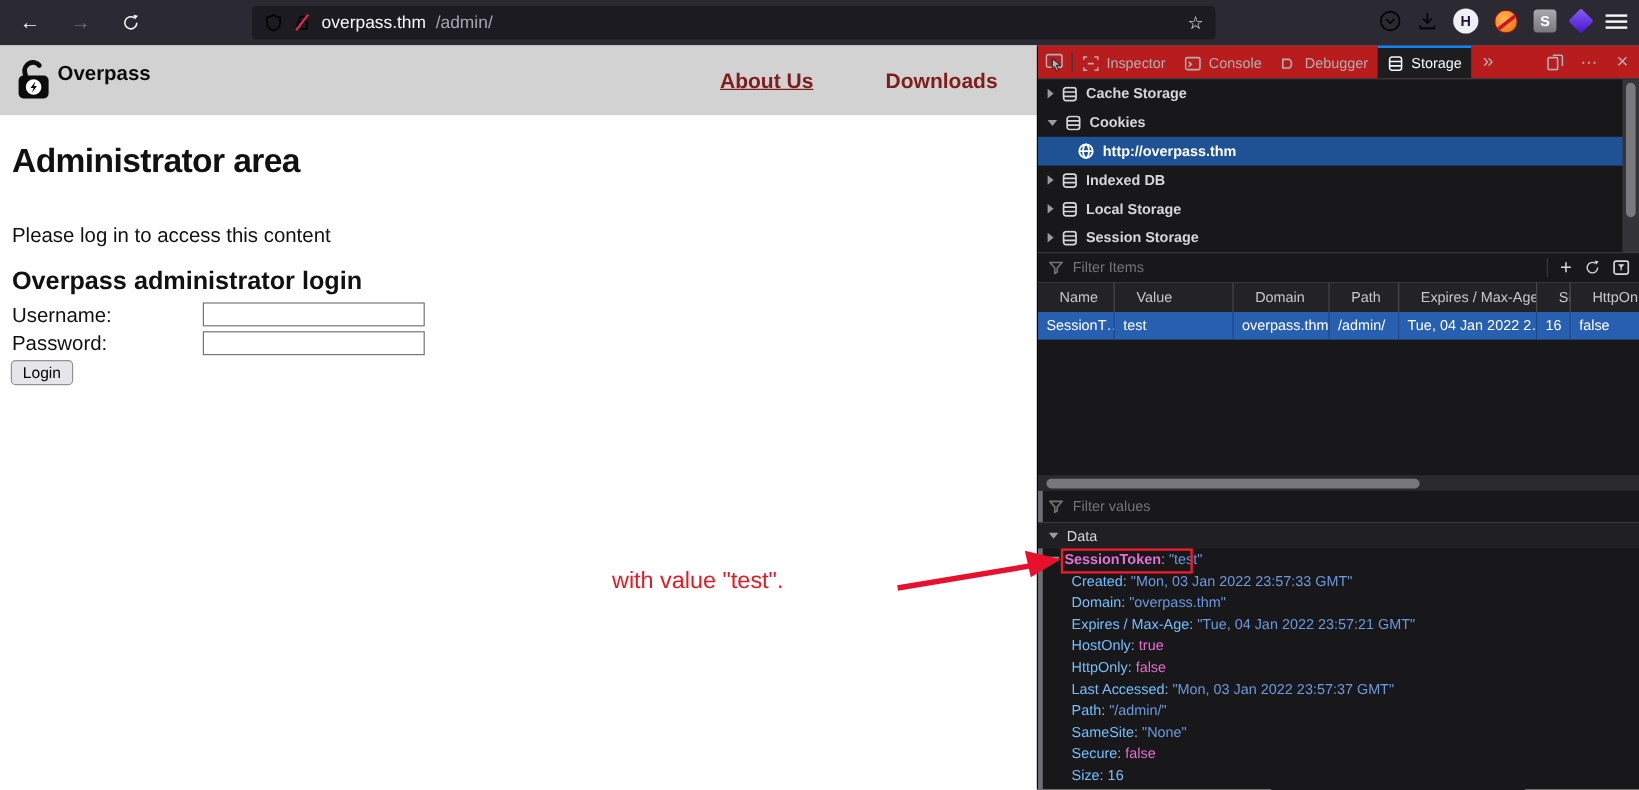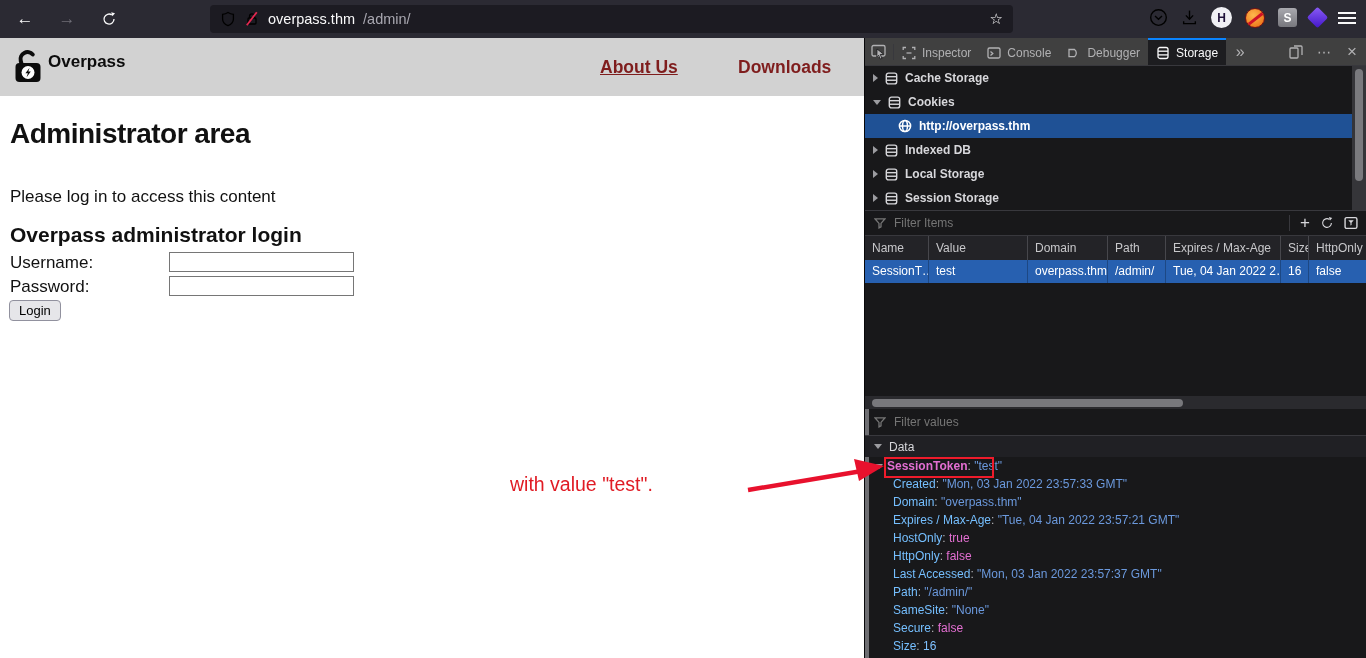--- a/index.html
+++ b/index.html
@@ -47,21 +47,21 @@
   .f-input { position:absolute; left:169px; width:185px; height:20px; border:1px solid #767676;
              background:#fff; font-size:13px; padding:0 4px; }
   #login-btn { position:absolute; left:9px; top:262px; height:21px; padding:0 9px; font-size:13px;
                background:#e6e6e9; border:1px solid #91919e; border-radius:4px; color:#000; }
 
   
   #devtools { position:absolute; left:865px; top:38px; width:501px; height:620px; background:#18181a;
               color:#d7d7db; font-size:12px; }
   #dt-border { position:absolute; left:864px; top:38px; width:1px; height:620px; background:#08080a; }
 
-  #dt-tabs { position:absolute; left:0; top:0; width:501px; height:28px; background:#404040;
+  #dt-tabs { position:absolute; left:0; top:0; width:501px; height:28px; background:#b91c1c;
              border-bottom:1px solid #38383d; display:flex; align-items:stretch; }
   .dt-tab { display:flex; align-items:center; gap:6px; padding:0 8px; color:#b1b1b3; border-top:2px solid transparent; }
   .dt-tab.active { color:#f9f9fa; border-top:2px solid #0a84ff; background:#1d1d20; }
   .dt-toolbtn { display:flex; align-items:center; justify-content:center; width:28px; color:#b1b1b3; }
   .dt-divider { width:1px; height:16px; background:#38383d; align-self:center; }
   .dt-spacer { flex:1; }
   .glyph { font-size:14px; }
 
   .tree-row { position:absolute; left:0; width:583px; height:24px; display:flex; align-items:center;
               gap:7px; font-weight:600; color:#d7d7db; padding-left:8px; }
@@ -75,21 +75,21 @@
   #tree-thumb { position:absolute; left:3px; top:3px; width:8px; height:112px; background:#7a7a7e; border-radius:4px; }
 
   .filter-bar { position:absolute; left:0; width:501px; height:26px; display:flex; align-items:center;
                 gap:8px; padding-left:9px; border-bottom:1px solid #38383d; color:#757575; }
   #filter-items { top:172px; border-top:1px solid #38383d; }
   .fi-right { margin-left:auto; display:flex; align-items:center; gap:10px; padding-right:8px; color:#d7d7db; }
 
   .grid7 { display:grid; grid-template-columns:63px 99px 80px 58px 115px 28px 58px; }
   #thead { position:absolute; left:0; top:198px; width:501px; height:24px; background:#232327;
            color:#c8c8cb; align-items:center; }
-  #thead > div { padding-left:7px; line-height:24px; height:24px; border-left:1px solid #47474c;
+  #thead > div { padding-left:18px; line-height:24px; height:24px; border-left:1px solid #47474c;
                  white-space:nowrap; overflow:hidden; }
   #thead > div:first-child { border-left:none; }
   #trow { position:absolute; left:0; top:222px; width:501px; height:23px; background:#2760b0; color:#fff; }
   #trow > div { padding-left:7px; line-height:23px; height:23px; border-left:1px solid rgba(0,0,0,0.25);
                 white-space:nowrap; overflow:hidden; }
   #trow > div:first-child { border-left:none; }
 
   #hscroll { position:absolute; left:0; top:358px; width:501px; height:13px; background:#2a2a2e; }
   #hthumb { position:absolute; left:7px; top:3px; width:311px; height:8px; background:#78787c; border-radius:4px; }
   #side-splitter { position:absolute; left:0; top:371px; width:4px; height:249px; background:#6e6e72; }

